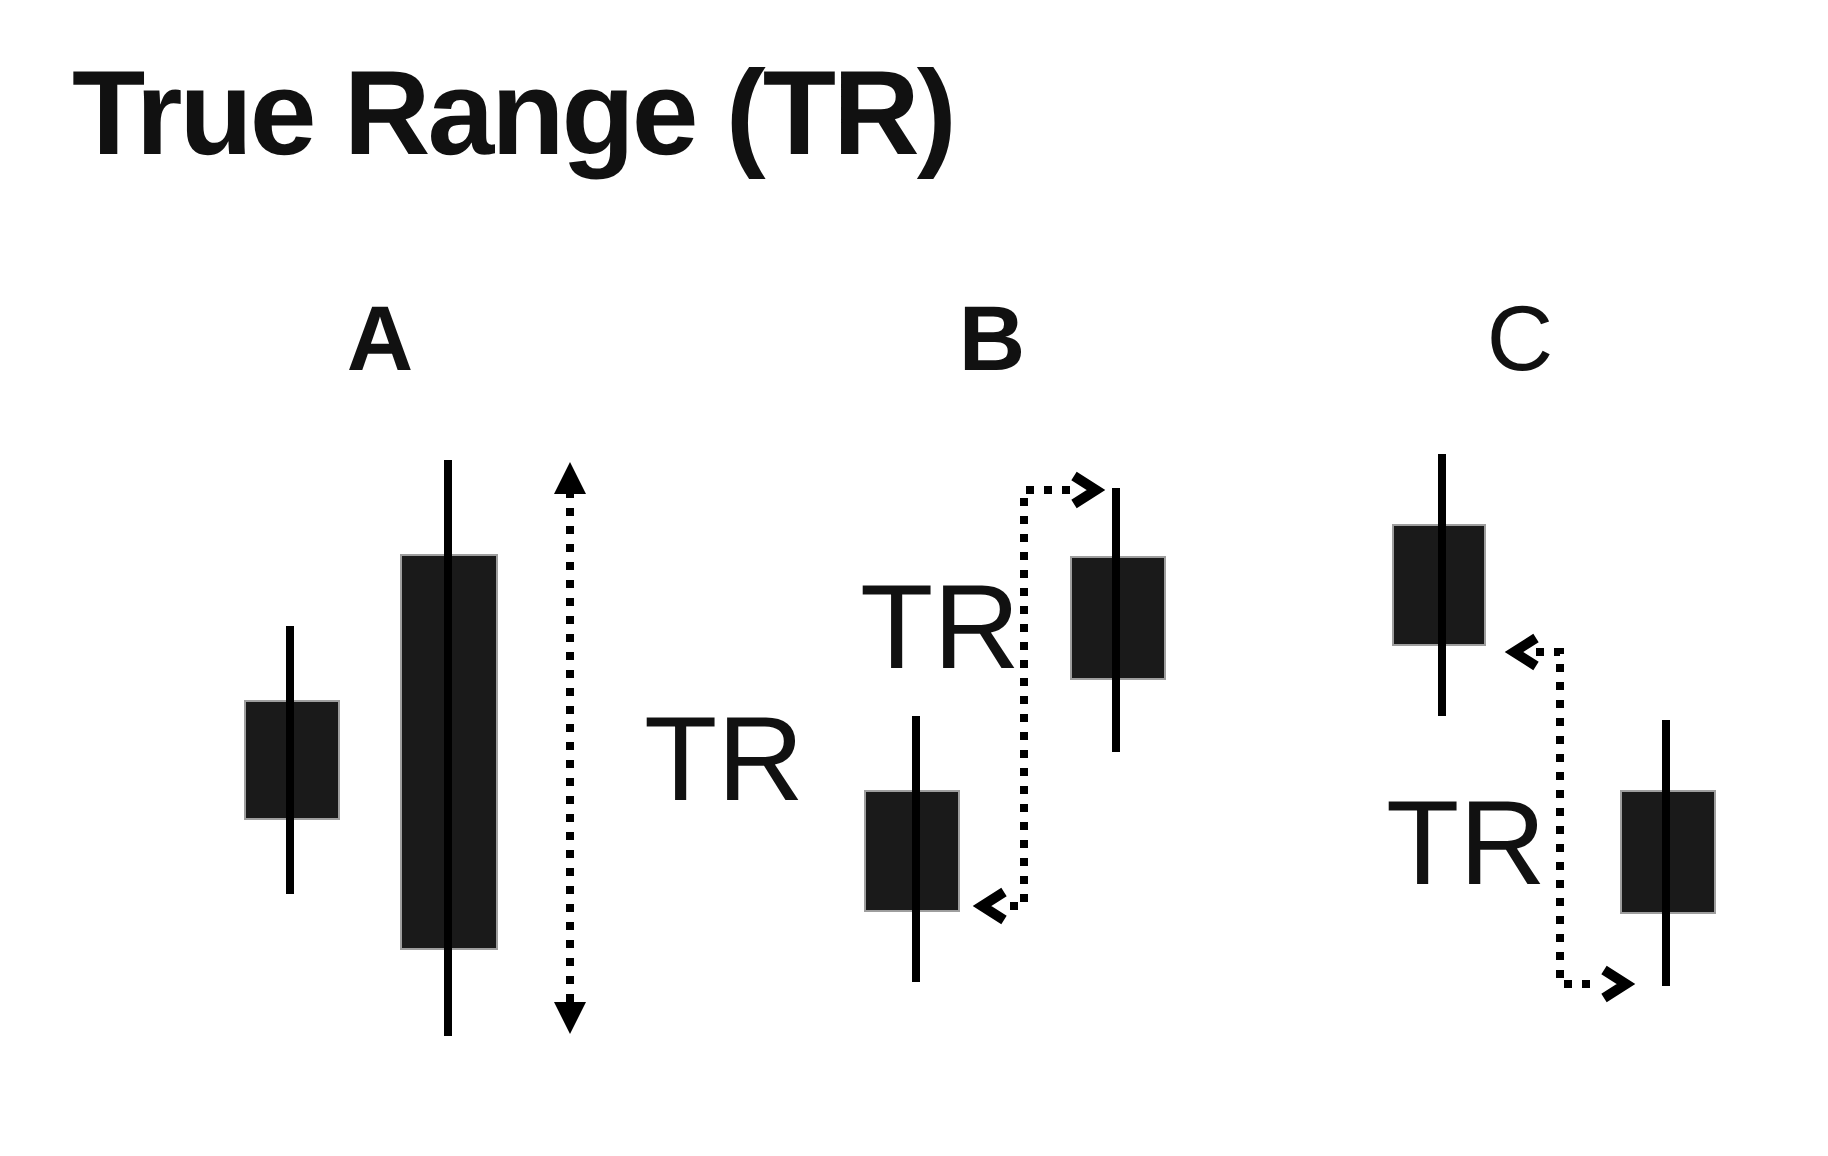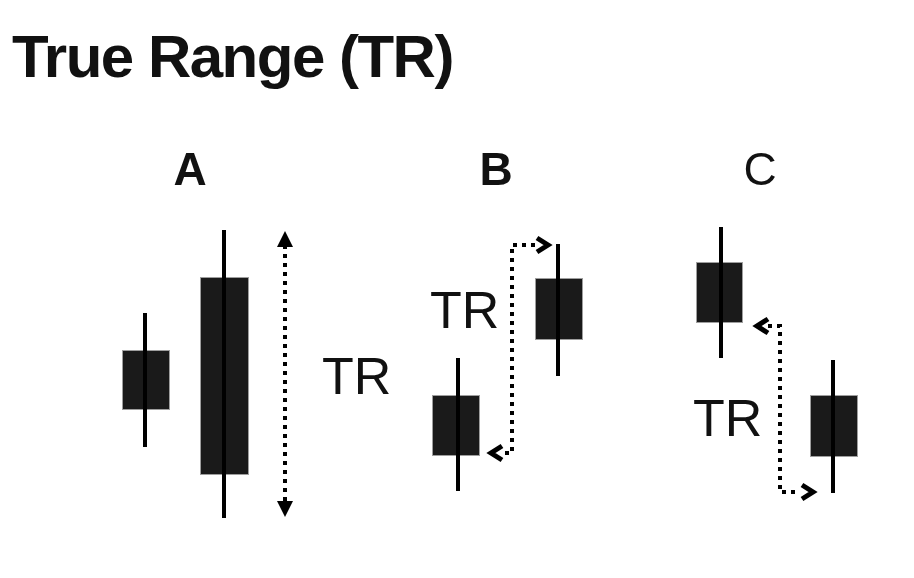--- a/index.html
+++ b/index.html
@@ -10,32 +10,32 @@
     --candle-border:#9e9e9e;
   }
   html,body{margin:0;padding:0;background:var(--background);}
   .canvas{
     position:relative;width:914px;height:578px;overflow:hidden;
     background:var(--background);
     font-family:"Liberation Sans", sans-serif;
     color:var(--ink);
   }
   .title{
-    position:absolute;left:12px;top:24px;
+    position:absolute;left:36px;top:24px;
     font-size:60px;font-weight:700;letter-spacing:-1.5px;line-height:1.1;
     color:var(--ink);white-space:nowrap;
   }
   .scn-label{
     position:absolute;top:146px;font-size:46px;line-height:1;
     transform:translateX(-50%);white-space:nowrap;
   }
   .w700{font-weight:700;}
   .w400{font-weight:400;}
   .tr-label{
-    position:absolute;font-size:52px;font-weight:400;line-height:1;
+    position:absolute;font-size:60px;font-weight:400;line-height:1;
     color:var(--ink);white-space:nowrap;
   }
   .candle{position:static;}
   .cbody{
     position:absolute;background:var(--candle-body);
     border:1px solid var(--candle-border);box-sizing:border-box;z-index:1;
   }
   .wick{position:absolute;width:4px;background:var(--line);z-index:2;}
   svg.arrow{position:absolute;overflow:visible;z-index:3;}
   .dots{fill:none;stroke:var(--line);stroke-width:4;stroke-dasharray:4 5;}

